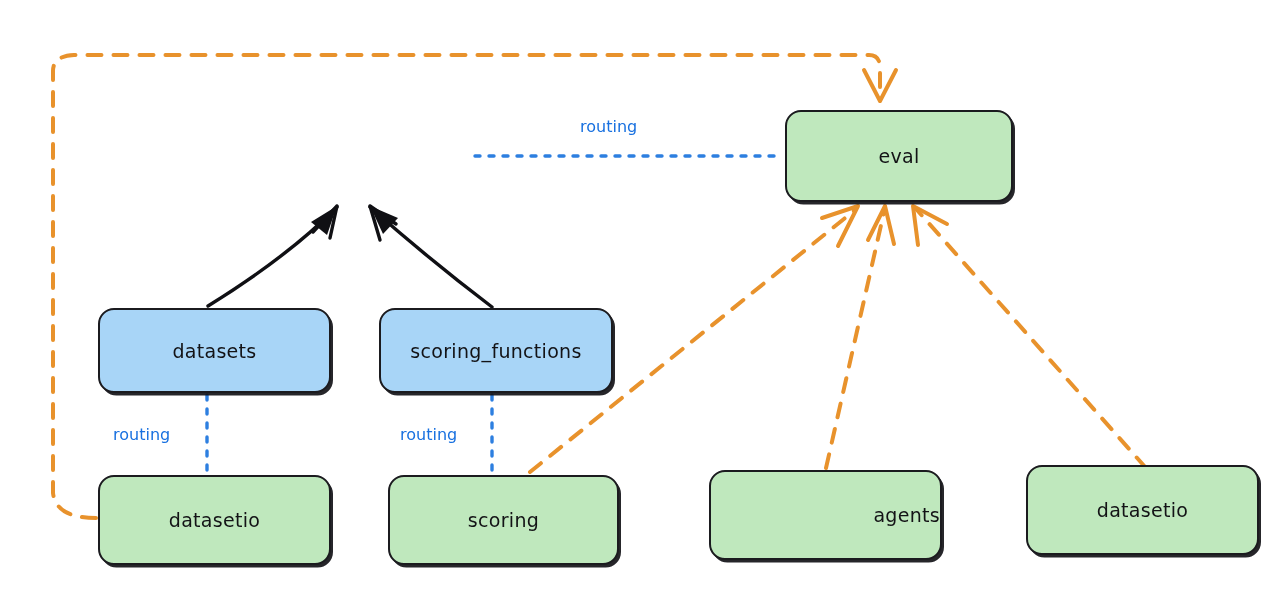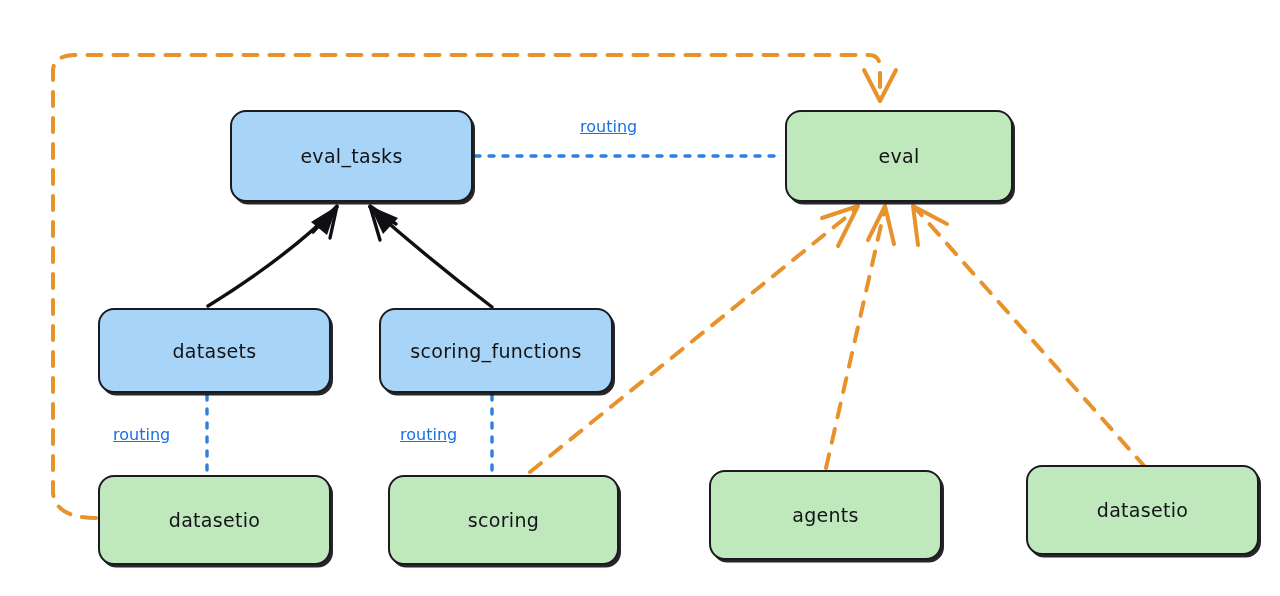--- a/index.html
+++ b/index.html
@@ -45,21 +45,20 @@
   }
   .node.blue  { background: #a8d5f7; }
   .node.green { background: #bfe8bd; }
 
   .edge-label {
     position: absolute;
     font-family: "DejaVu Sans", sans-serif;
     font-size: 16px;
     color: #1971e0;
     white-space: nowrap;
-    text-decoration: underline;
   }
 </style>
 </head>
 <body>
 
 <div id="canvas">
 
   <svg id="edge-layer" viewBox="0 0 1280 596" width="1280" height="596" xmlns="http://www.w3.org/2000/svg">
 
     <g>
@@ -104,23 +103,20 @@
     <g>
       <path d="M96,518 Q56,518 53,493 L53,71 Q53,56 74,55 L869,55 Q880,55 880,68 L880,97" stroke="#e8922c" stroke-width="4" fill="none" stroke-linecap="round" stroke-dasharray="14 12"></path>
       <path d="M880,101 L864,70 M880,101 L896,70" stroke="#e8922c" stroke-width="4" fill="none" stroke-linecap="round"></path>
     </g>
   </svg>
 
   <div class="edge-label" style="left:580px; top:117px;">routing</div>
   <div class="edge-label" style="left:113px; top:425px;">routing</div>
   <div class="edge-label" style="left:400px; top:425px;">routing</div>
 
-  <div class="node blue" style="left:230px; top:110px; width:243px; height:92px;">
-    <span class="node-label">eval_tasks</span>
-  </div>
 
   <div class="node blue" style="left:98px; top:308px; width:233px; height:85px;">
     <span class="node-label">datasets</span>
   </div>
 
   <div class="node green" style="left:785px; top:110px; width:228px; height:92px;">
     <span class="node-label">eval</span>
   </div>
 
   <div class="node blue" style="left:379px; top:308px; width:234px; height:85px;">
@@ -128,21 +124,21 @@
   </div>
 
   <div class="node green" style="left:98px; top:475px; width:233px; height:90px;text-align:center;">
     <span class="node-label">datasetio</span>
   </div>
 
   <div class="node green" style="left:388px; top:475px; width:231px; height:90px;justify-content:center;">
     <span class="node-label">scoring</span>
   </div>
 
-  <div class="node green" style="left:709px; top:470px; width:233px; height:90px;">
+  <div class="node green" style="left:709px; top:470px; width:233px; height:90px;justify-content:flex-end;">
     <span class="node-label">agents</span>
   </div>
 
   <div class="node green" style="left:1026px; top:465px; width:233px; height:90px;">
     <span class="node-label">datasetio</span>
   </div>
 
 </div>
 
 </body></html>

